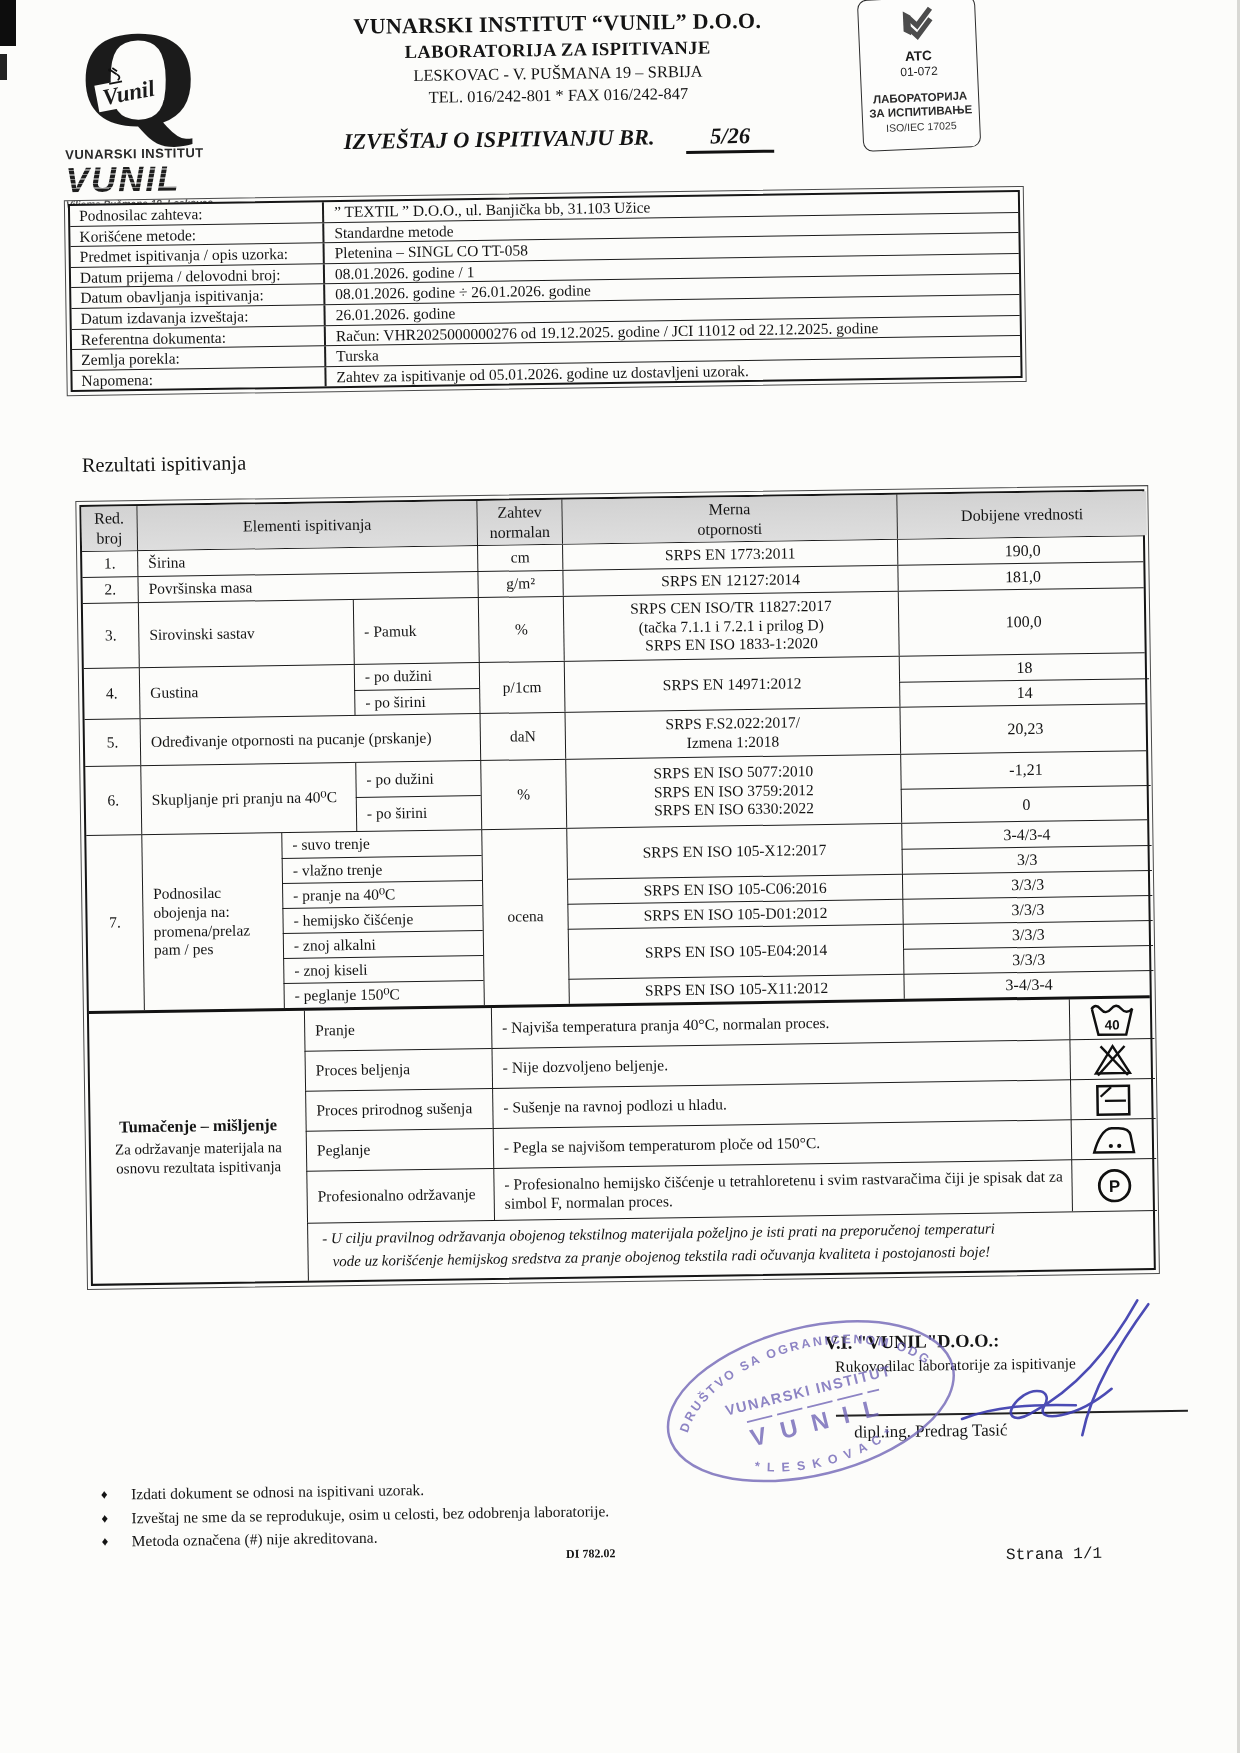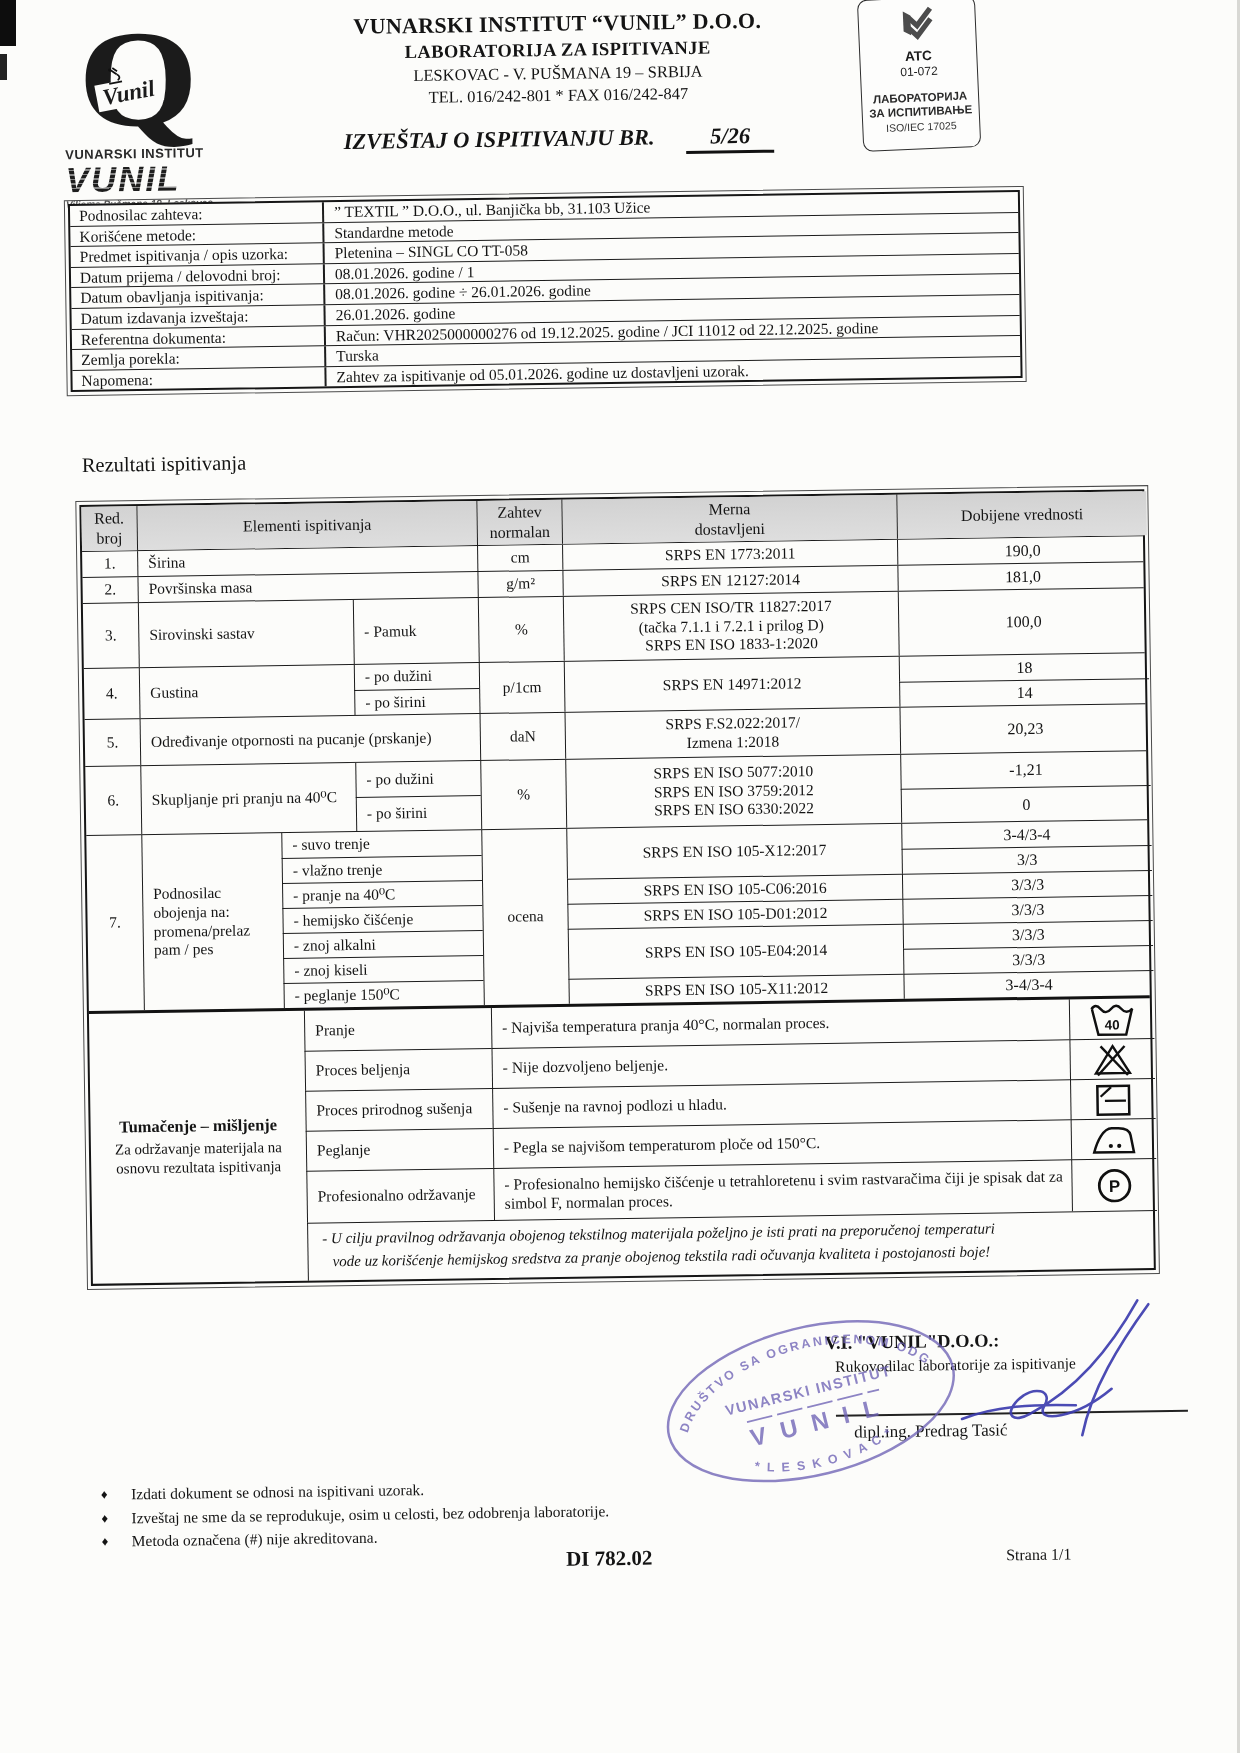--- a/index.html
+++ b/index.html
@@ -90,22 +90,22 @@
   .sig-role{left:828px;top:1361px;font-size:15.5px;}
   .sig-line{left:828px;top:1418px;width:352px;border-top:2px solid #222;}
   .sig-name{left:846px;top:1426px;font-size:17px;}
   .stamp{left:648px;top:1316px;transform:rotate(-13deg);opacity:.85;}
   .scribble{left:926px;top:1300px;}
 
   
   .foot-bullets{left:92px;top:1478px;}
   .bullet-row{display:flex;margin-bottom:5.5px;font-size:15.5px;}
   .bullet-glyph{width:30px;font-size:13px;padding-top:1px;}
-  .doc-code{left:556px;top:1546px;font-size:21px;font-weight:700;}
-  .page-num{left:996px;top:1552px;font-size:16px;}
+  .doc-code{left:556px;top:1546px;font-size:12px;font-weight:700;}
+  .page-num{left:996px;top:1552px;font-size:16px;font-family:Liberation Mono, monospace;}
 </style>
 </head>
 <body>
 
 <div class="page">
   <div class="corner-mark"></div>
   <div class="corner-mark2"></div>
   <div class="edge-line"></div>
 
   <div class="tilt">
@@ -203,21 +203,21 @@
             <div>Red.</div>
             <div>broj</div>
           </div>
         <div class="c hdr">Elementi ispitivanja</div>
         <div class="c col hdr">
             <div>Zahtev</div>
             <div>normalan</div>
           </div>
         <div class="c col hdr">
             <div>Merna</div>
-            <div>dostavljeni</div>
+            <div>otpornosti</div>
           </div>
         <div class="c hdr">Dobijene vrednosti</div>
       </div>
 
       <div class="band" style="grid-template-columns:55px 340px 85px 335px 250px;grid-template-rows:25px;">
         <div class="c nb">1.</div>
         <div class="c left">Širina</div>
         <div class="c">cm</div>
         <div class="c">SRPS EN 1773:2011</div>
         <div class="c vals">190,0</div>

